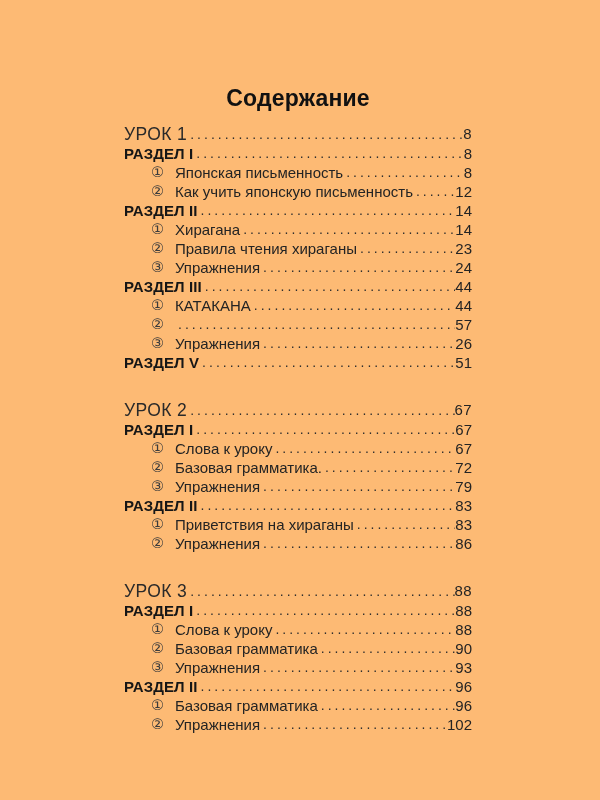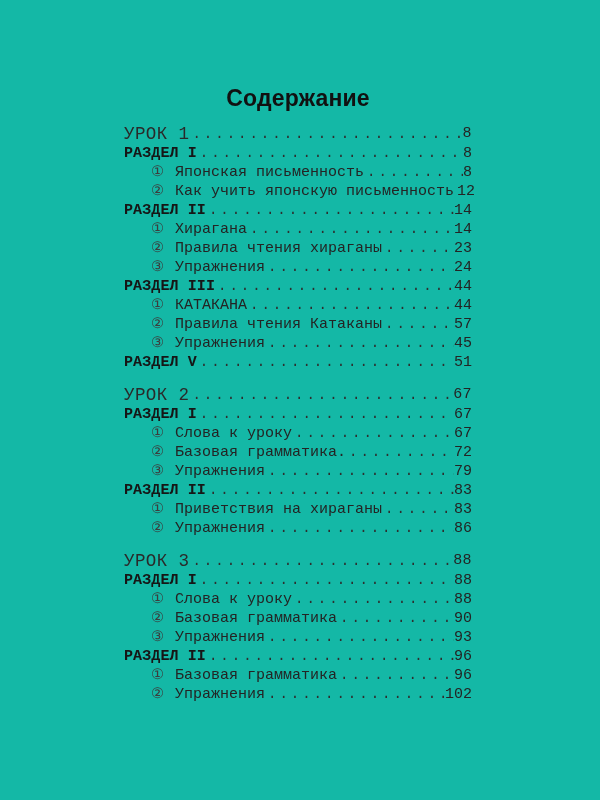--- a/index.html
+++ b/index.html
@@ -6,51 +6,50 @@
     margin: 0;
     padding: 0;
     background: #ffffff;
   }
   .page {
     position: relative;
     width: 600px;
     height: 800px;
     box-sizing: border-box;
     padding: 85px 128px 0 124px;
-    background: #14b8a6;
+    background: #fdba74;
     overflow: hidden;
     font-family: "Liberation Sans", "DejaVu Sans", sans-serif;
     color: #242424;
   }
   .title {
     margin: 0 0 13px 0;
     text-align: center;
     font-size: 23px;
     line-height: 26px;
     font-weight: 700;
     color: #111111;
     letter-spacing: 0.2px;
   }
   .row {
     display: flex;
     align-items: flex-start;
     height: 19px;
     line-height: 19px;
     font-size: 15px;
-    font-family: Liberation Mono, monospace;
   }
   .row.lesson {
     font-size: 17.5px;
     height: 20px;
     line-height: 20px;
     letter-spacing: 0.4px;
     color: #2a2a2a;
   }
   .row.gap-before {
-    margin-top: 13px;
+    margin-top: 28px;
   }
   .row.section .label {
     font-weight: 700;
     color: #161616;
     letter-spacing: 0.1px;
   }
   .row.item .marker {
     flex: 0 0 24px;
     margin-left: 27px;
     font-size: 14.5px;
@@ -141,29 +140,28 @@
     <span class="pagenum">44</span>
   </div>
       <div class="row item">
     <span class="marker">①</span>
     <span class="label">КАТАКАНА</span>
     <span class="dots" aria-hidden="true"></span>
     <span class="pagenum">44</span>
   </div>
       <div class="row item">
     <span class="marker">②</span>
-    <span class="label">Правила чтения Катаканы</span>
     <span class="dots" aria-hidden="true"></span>
     <span class="pagenum">57</span>
   </div>
       <div class="row item">
     <span class="marker">③</span>
     <span class="label">Упражнения</span>
     <span class="dots" aria-hidden="true"></span>
-    <span class="pagenum">45</span>
+    <span class="pagenum">26</span>
   </div>
       <div class="row section">
 
     <span class="label">РАЗДЕЛ V</span>
     <span class="dots" aria-hidden="true"></span>
     <span class="pagenum">51</span>
   </div>
       <div class="row lesson gap-before">
 
     <span class="label">УРОК 2</span>

